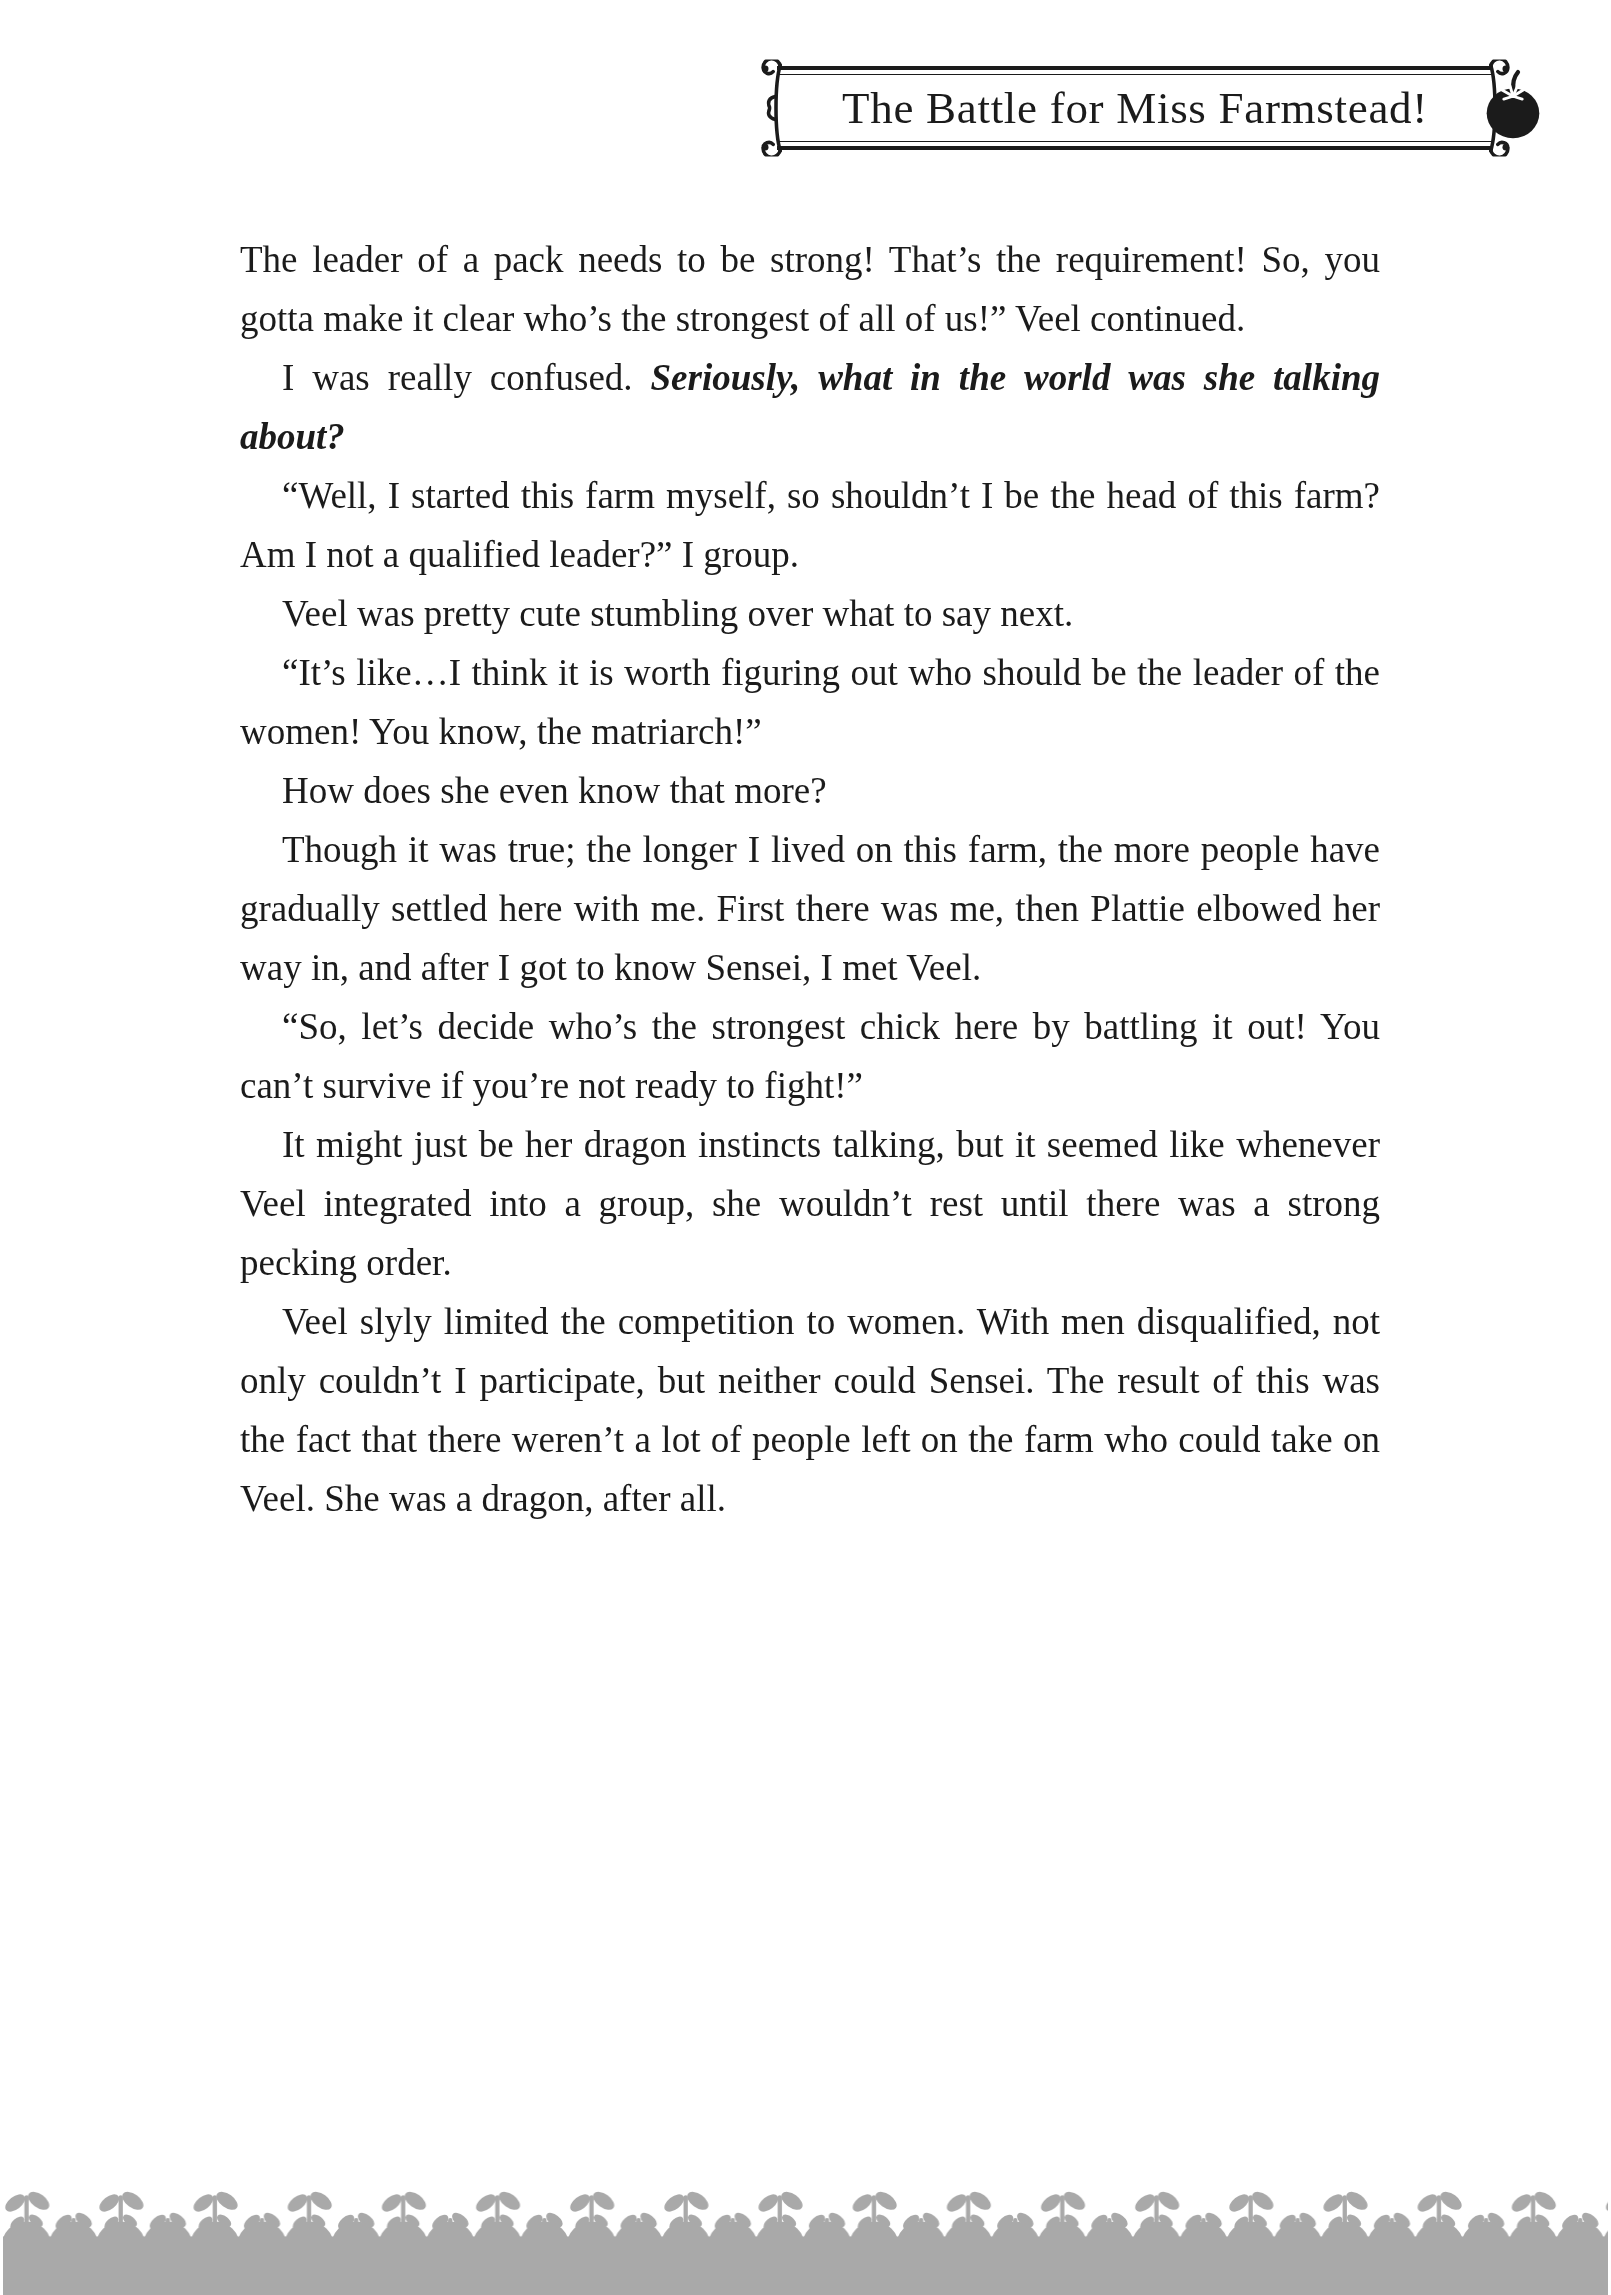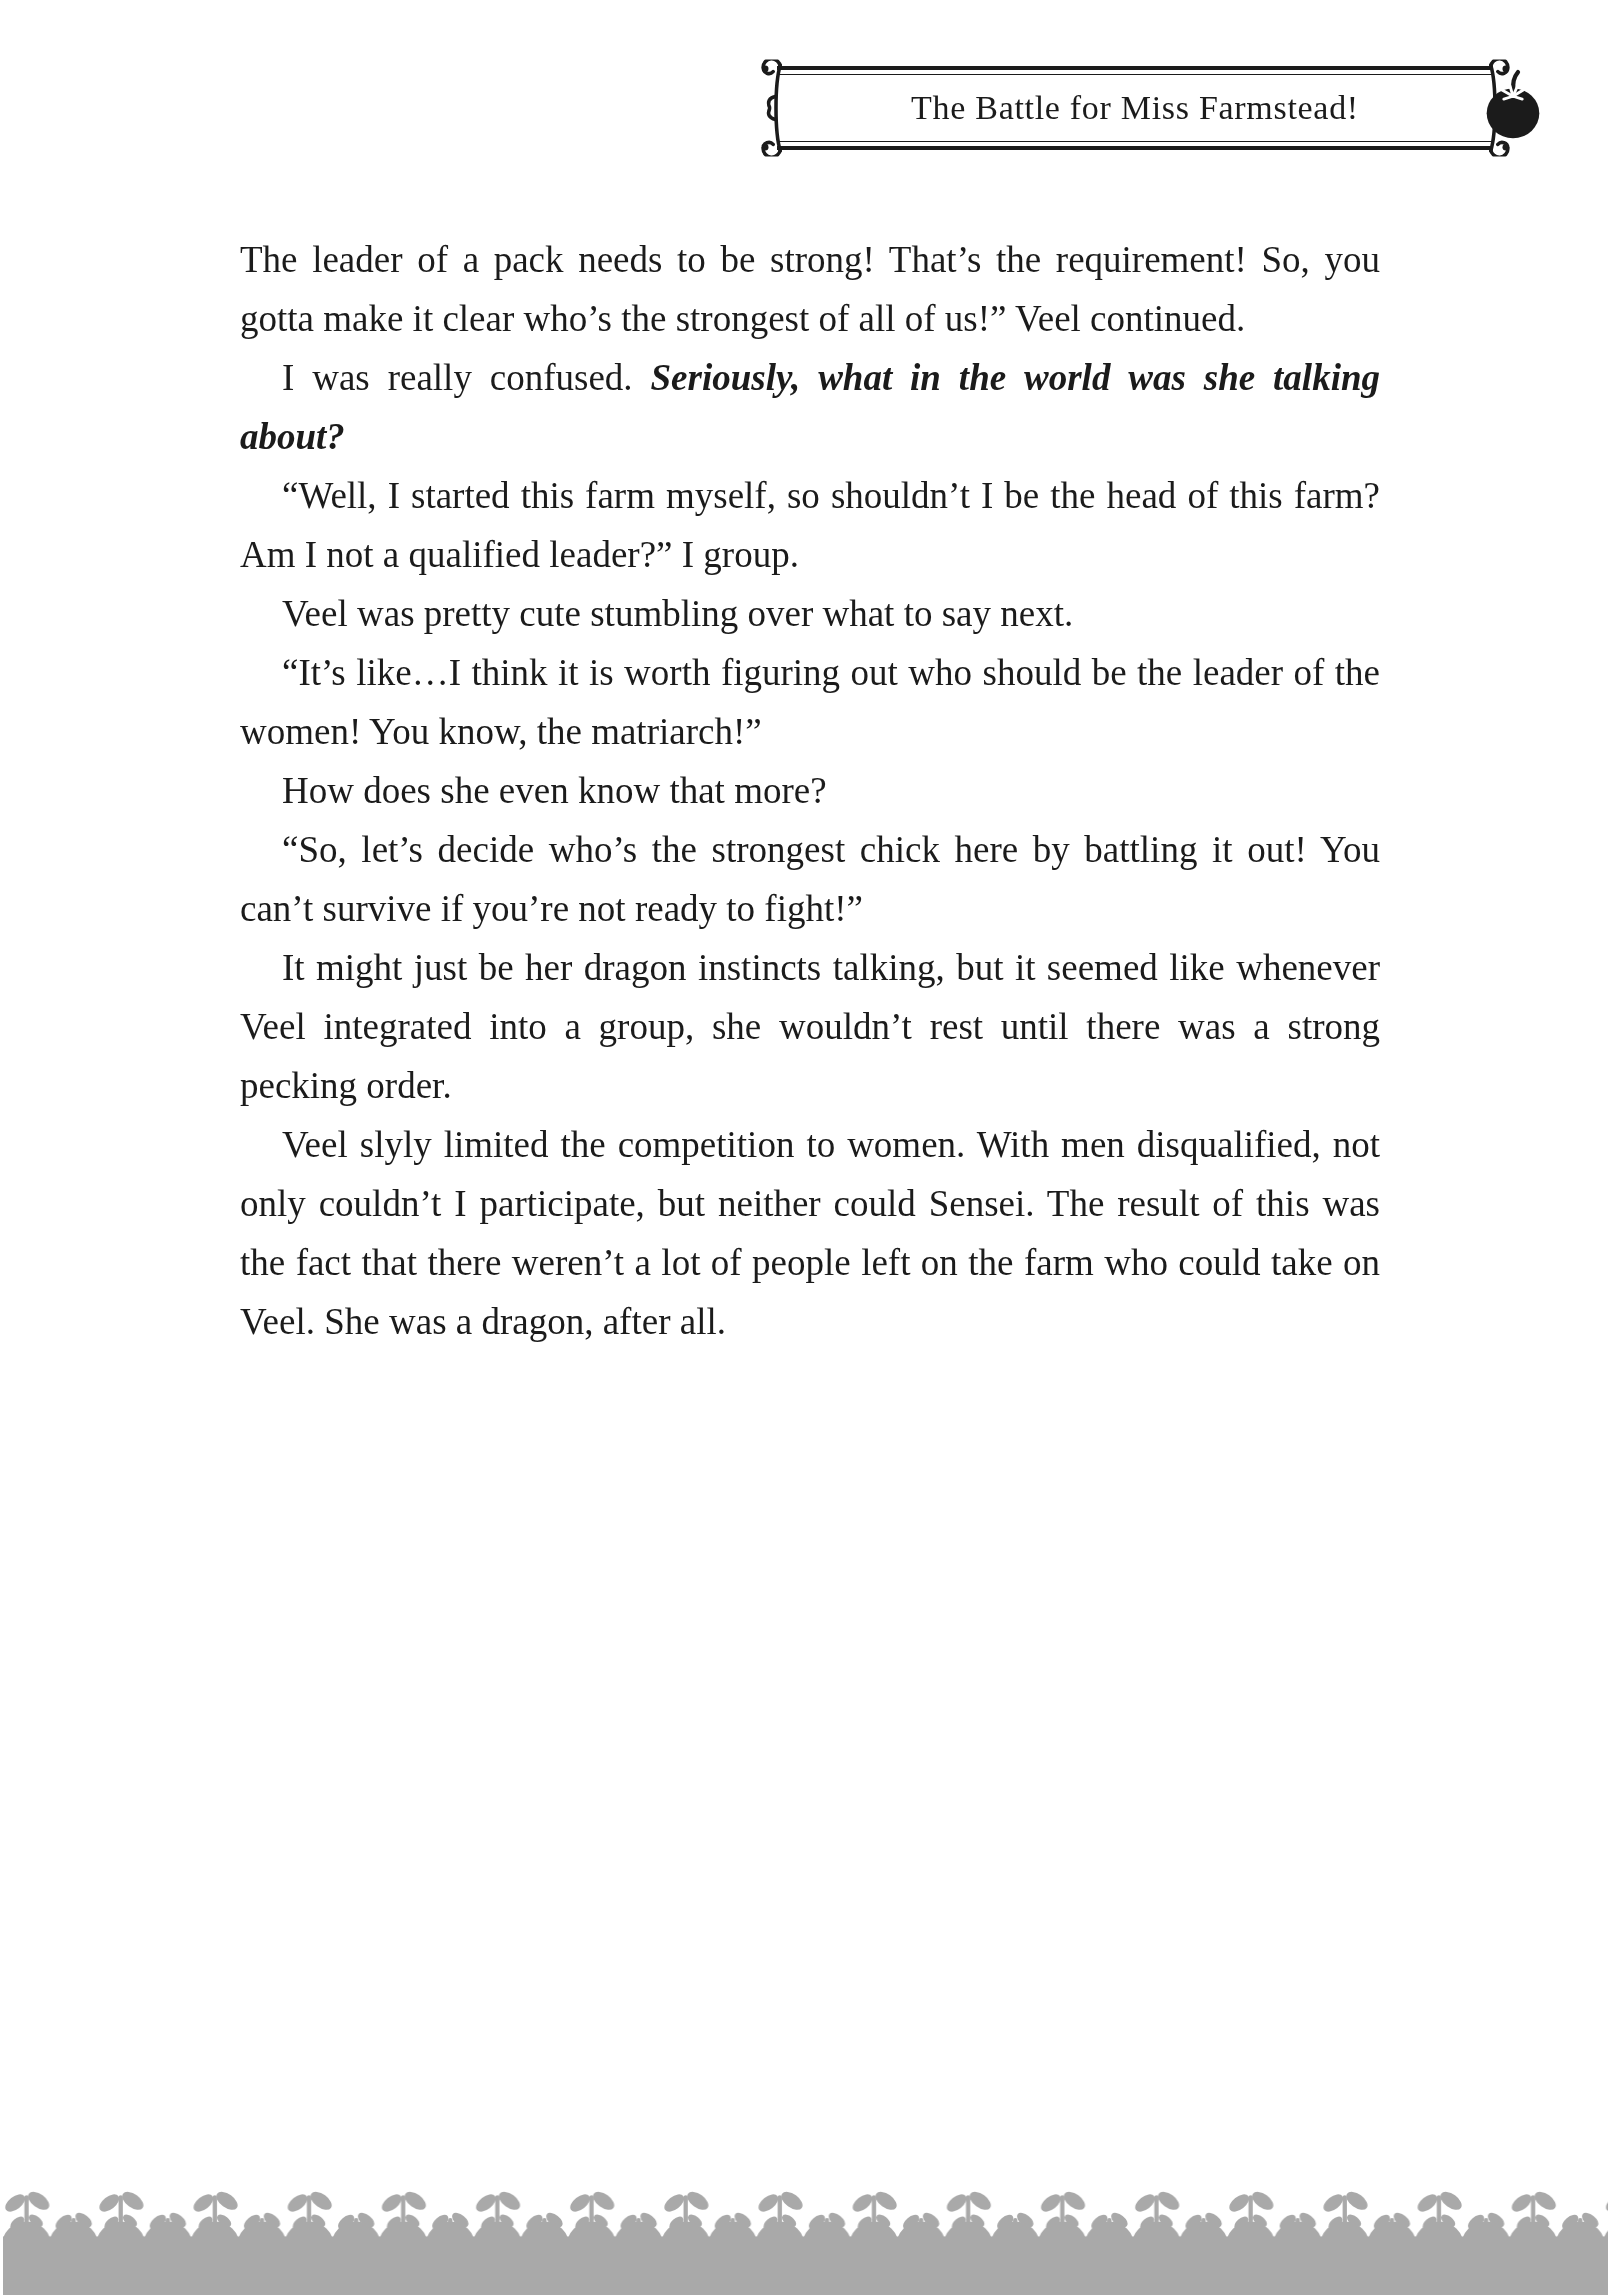--- a/index.html
+++ b/index.html
@@ -23,21 +23,21 @@
   }
   .frame::before{
     content:"";position:absolute;left:0;right:0;top:4.3px;bottom:4.3px;
     border-top:1.4px solid var(--ink);
     border-bottom:1.4px solid var(--ink);
   }
   .frame-inner{
     position:absolute;inset:0;display:flex;align-items:center;justify-content:center;
   }
   .title{
-    margin:0;font-size:34px;font-weight:normal;letter-spacing:0.7px;
+    margin:0;font-size:45px;font-weight:normal;letter-spacing:0.7px;
     white-space:nowrap;color:var(--ink);
   }
   .scroll{position:absolute;top:50%;transform:translateY(-50%);color:var(--ink);}
   .scroll-left{left:-21.5px;}
   .scroll-right{right:-21.5px;transform:translateY(-50%) scaleX(-1);}
   .tomato{position:absolute;left:1481px;top:69px;}
   
   .page-text{
     position:absolute;left:240px;top:230px;width:1140px;
   }
@@ -95,20 +95,21 @@
   </svg>
 </div>
 
 <main class="page-text">
     <p class="para"><span class="">The leader of a pack needs to be strong! That’s the requirement! So, you gotta make it clear who’s the strongest of all of us!” Veel continued.</span></p>
     <p class="para indent"><span class="">I was really confused. </span><span class="italic">Seriously, what in the world was she talking about?</span></p>
     <p class="para indent"><span class="">“Well, I started this farm myself, so shouldn’t I be the head of this farm? Am I not a qualified leader?” I group.</span></p>
     <p class="para indent"><span class="">Veel was pretty cute stumbling over what to say next.</span></p>
     <p class="para indent"><span class="">“It’s like…I think it is worth figuring out who should be the leader of the women! You know, the matriarch!”</span></p>
     <p class="para indent"><span class="">How does she even know that more?</span></p>
+    <p class="para indent"><span class="">Though it was true; the longer I lived on this farm, the more people have gradually settled here with me. First there was me, then Plattie elbowed her way in, and after I got to know Sensei, I met Veel.</span></p>
     <p class="para indent"><span class="">“So, let’s decide who’s the strongest chick here by battling it out! You can’t survive if you’re not ready to fight!”</span></p>
     <p class="para indent"><span class="">It might just be her dragon instincts talking, but it seemed like whenever Veel integrated into a group, she wouldn’t rest until there was a strong pecking order.</span></p>
     <p class="para indent"><span class="">Veel slyly limited the competition to women. With men disqualified, not only couldn’t I participate, but neither could Sensei. The result of this was the fact that there weren’t a lot of people left on the farm who could take on Veel. She was a dragon, after all.</span></p>
   </main>
 
 <footer class="footer">
   <svg width="1611" height="107" viewBox="0 0 2250 150">
     <defs>
       <pattern id="sprouts" width="132" height="150" patternUnits="userSpaceOnUse">
         <g fill="#a9a9a9">

